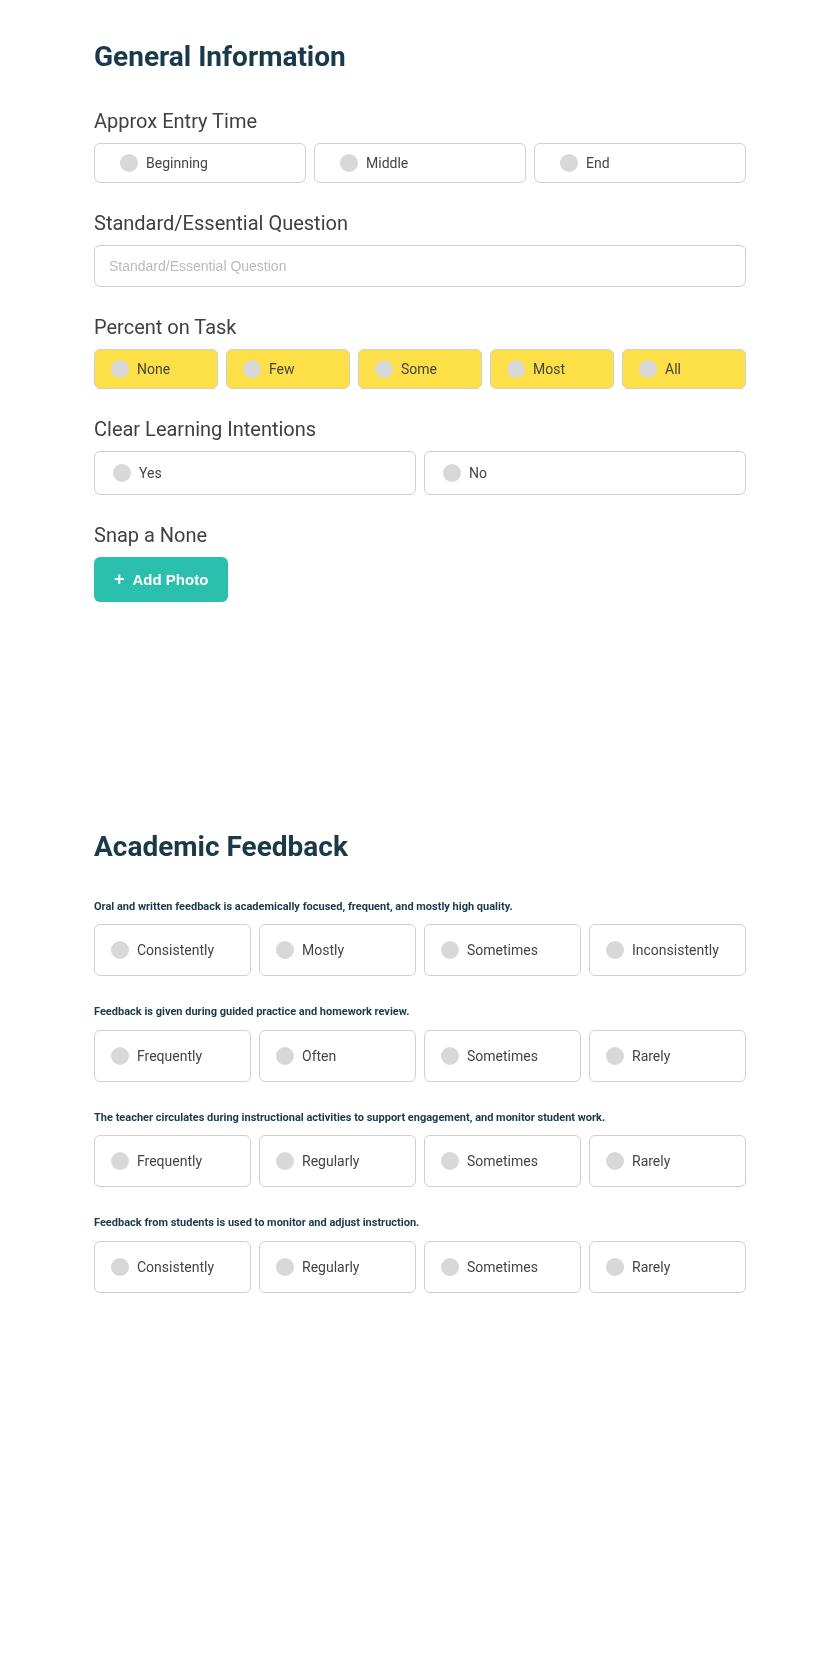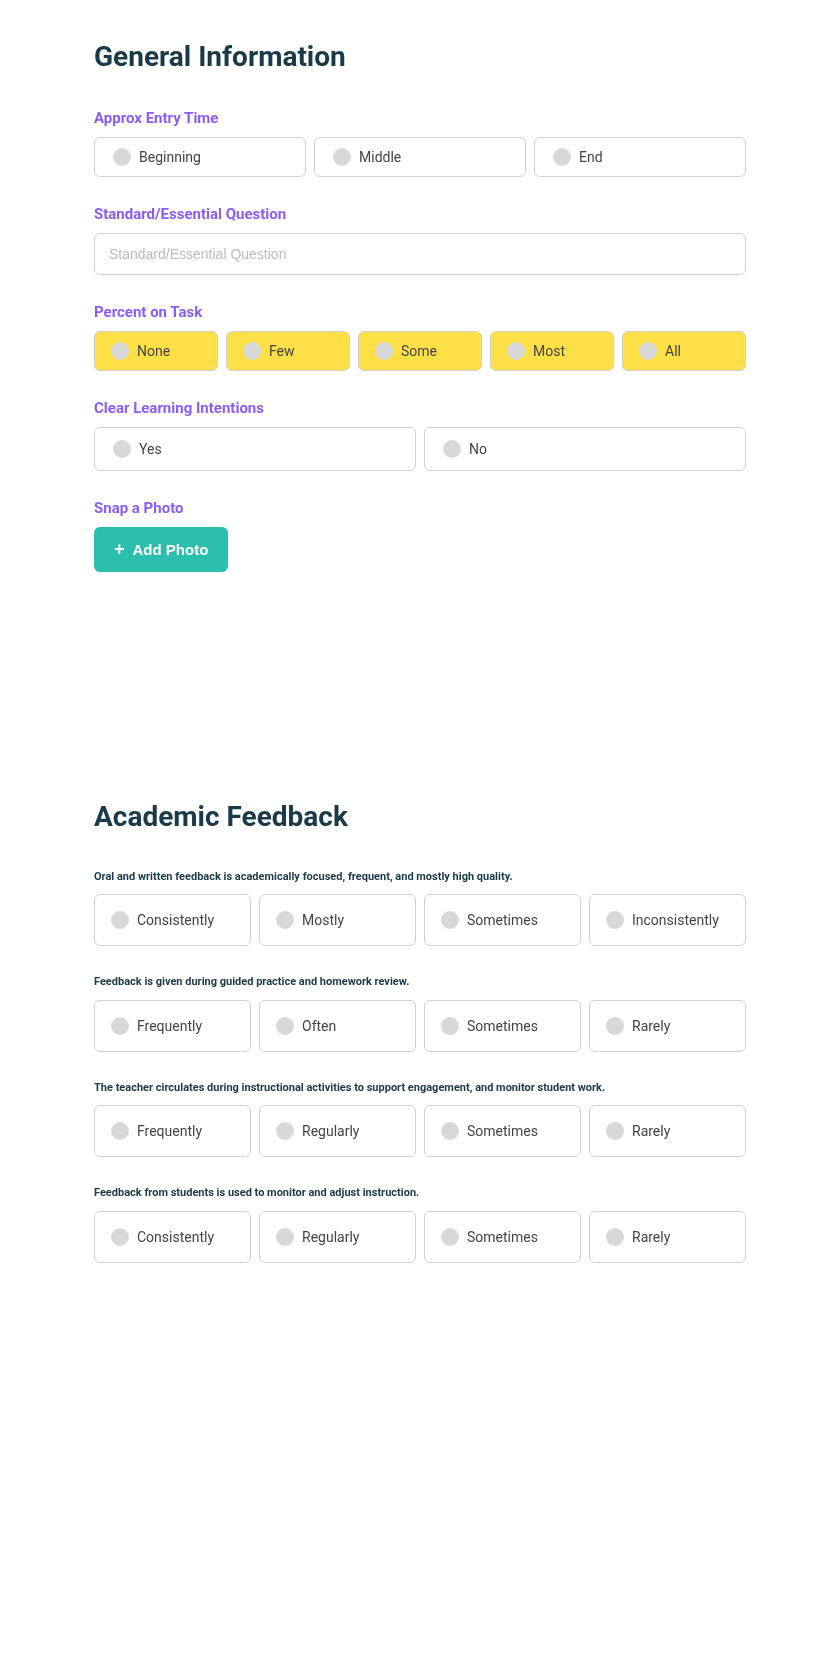--- a/index.html
+++ b/index.html
@@ -20,23 +20,23 @@
     .section-title {
       font-size: 28px;
       font-weight: 700;
       color: #1a3a4a;
       margin-bottom: 30px;
     }
     .field-group {
       margin-bottom: 28px;
     }
     .field-label {
-      font-size: 15px;
-      font-weight: 700;
-      color: #8b5cf6;
+      font-size: 20px;
+      font-weight: 400;
+      color: #404040;
       margin-bottom: 10px;
     }
     .radio-group {
       display: flex;
       flex-wrap: wrap;
       gap: 8px;
     }
     .radio-circle {
       width: 18px;
       height: 18px;
@@ -102,21 +102,21 @@
     .entry-time-group {
       display: flex;
       gap: 8px;
     }
     .entry-time-option {
       display: flex;
       align-items: center;
       gap: 8px;
       border: 1.5px solid #d0d0d0;
       border-radius: 6px;
-      padding: 10px 18px;
+      padding: 10px 25px;
       cursor: pointer;
       background: #fff;
       flex: 1;
     }
     .percent-group {
       display: flex;
       gap: 8px;
     }
     .percent-option {
       display: flex;
@@ -211,21 +211,21 @@
         <span class="radio-label">Yes</span>
       </div>
       <div class="yes-no-option">
         <div class="radio-circle"></div>
         <span class="radio-label">No</span>
       </div>
     </div>
   </div>
 
   <div class="field-group">
-    <div class="field-label">Snap a Photo</div>
+    <div class="field-label">Snap a None</div>
     <button class="add-photo-btn">
       <span class="plus">+</span>
       <span>Add Photo</span>
     </button>
   </div>
 
   <div class="section-divider"></div>
 
   <div class="field-group" style="margin-bottom: 36px;">
     <h1 class="section-title">Academic Feedback</h1>

